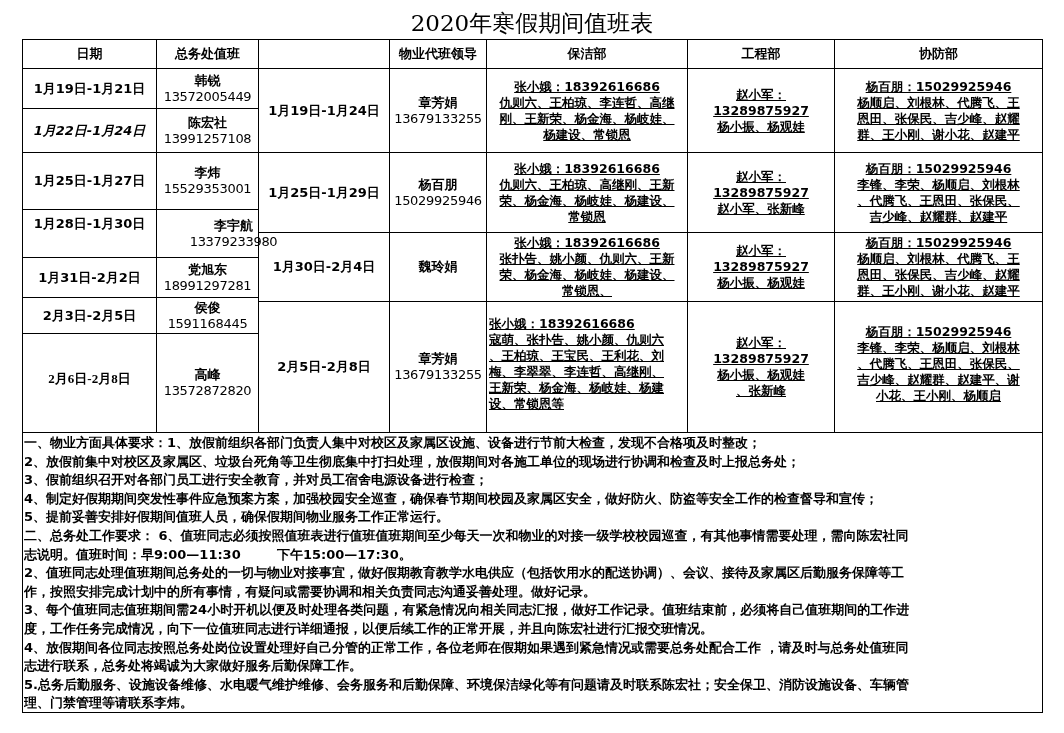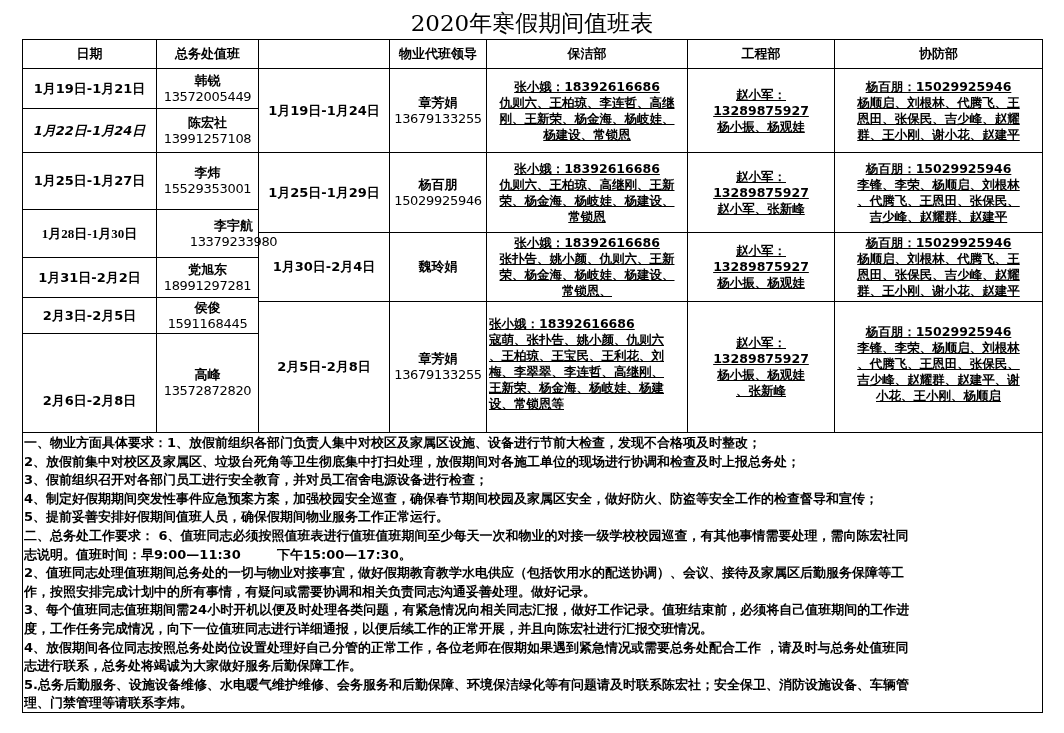--- a/index.html
+++ b/index.html
@@ -55,24 +55,24 @@
   <div class="cell" style="left:157px;top:40px;width:101px;height:28px;text-align:center;">总务处值班</div>
   <div class="cell" style="left:259px;top:40px;width:130px;height:28px;"></div>
   <div class="cell" style="left:390px;top:40px;width:96px;height:28px;text-align:center;">物业代班领导</div>
   <div class="cell" style="left:487px;top:40px;width:200px;height:28px;">保洁部</div>
   <div class="cell" style="left:688px;top:40px;width:146px;height:28px;">工程部</div>
   <div class="cell" style="left:835px;top:40px;width:207px;height:28px;">协防部</div>
 
   <div class="cell" style="left:23px;top:69px;width:133px;height:39px;">1月19日-1月21日</div>
   <div class="cell" style="left:23px;top:109px;width:133px;height:43px;font-style:italic;">1月22日-1月24日</div>
   <div class="cell" style="left:23px;top:153px;width:133px;height:56px;">1月25日-1月27日</div>
-  <div class="cell" style="left:23px;top:210px;width:133px;height:47px;font-family:Liberation Serif, serif;">1月28日-1月30日</div>
+  <div class="cell" style="left:23px;top:200px;width:133px;height:47px;">1月28日-1月30日</div>
   <div class="cell" style="left:23px;top:258px;width:133px;height:39px;">1月31日-2月2日</div>
   <div class="cell" style="left:23px;top:298px;width:133px;height:35px;">2月3日-2月5日</div>
-  <div class="cell" style="left:23px;top:352px;width:133px;height:98px;">2月6日-2月8日</div>
+  <div class="cell" style="left:23px;top:330px;width:133px;height:98px;font-family:Liberation Serif, serif;">2月6日-2月8日</div>
 
   <div class="cell" style="left:157px;top:69px;width:101px;height:39px;">
     <span>韩锐</span>
     <span class="ph">13572005449</span>
   </div>
   <div class="cell" style="left:157px;top:109px;width:101px;height:43px;">
     <span>陈宏社</span>
     <span class="ph">13991257108</span>
   </div>
   <div class="cell" style="left:157px;top:153px;width:101px;height:56px;">

